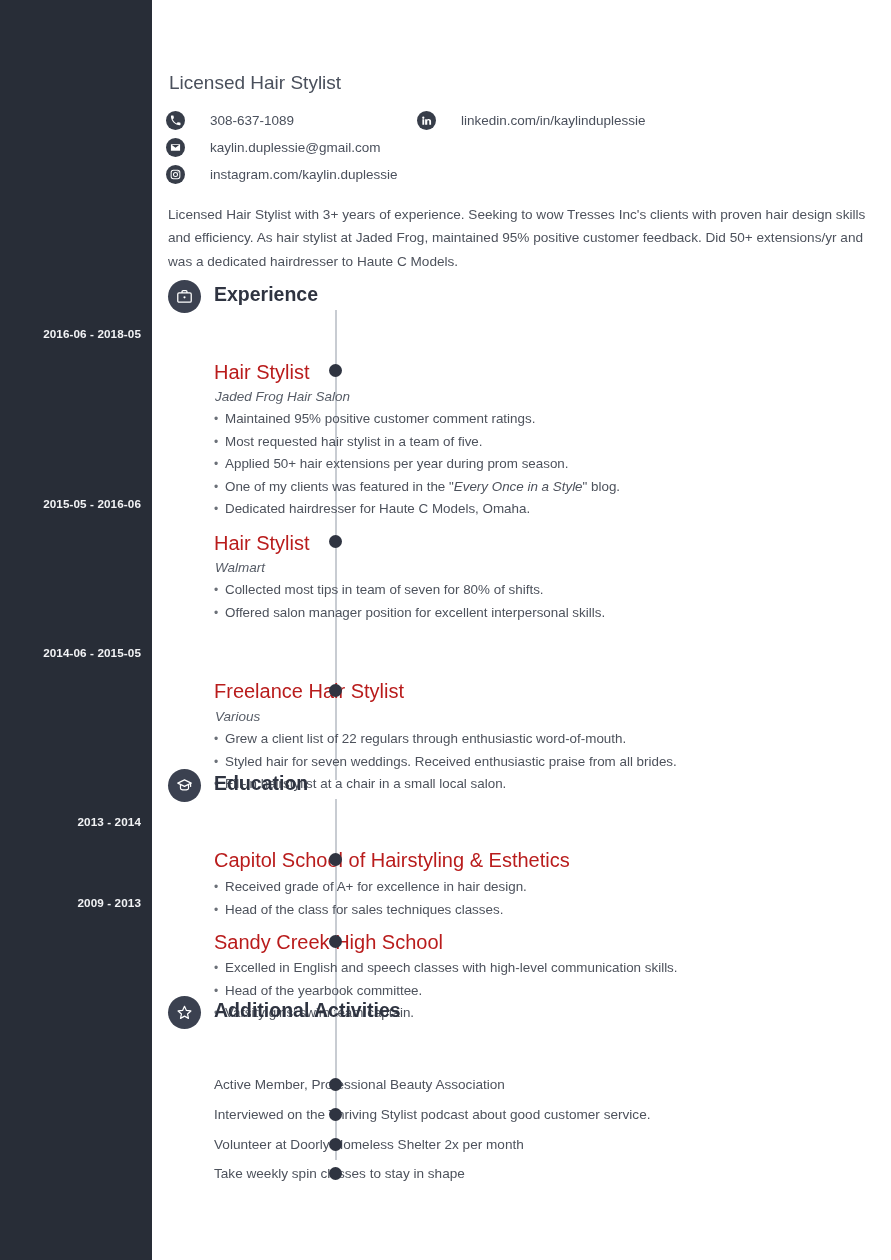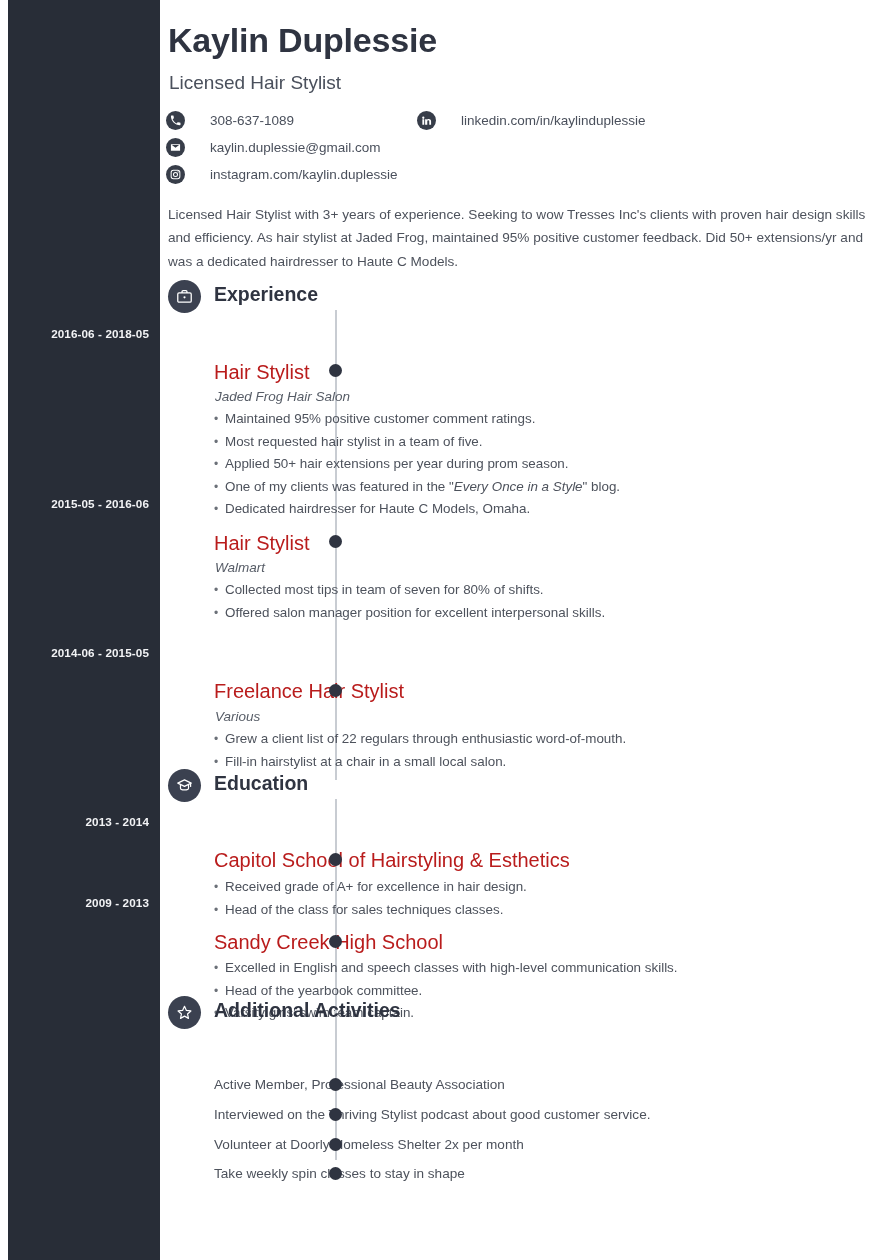--- a/index.html
+++ b/index.html
@@ -15,21 +15,21 @@
     overflow: hidden;
   }
   .page {
     position: relative;
     width: 891px;
     height: 1260px;
     background: #ffffff;
   }
   .sidebar {
     position: absolute;
-    left: 8px; top: 0;
+    left: 0; top: 0;
     width: 152px;
     height: 1260px;
     background: #282d37;
   }
   .content {
     position: absolute;
     left: 152px; top: 0;
     width: 739px;
     height: 1260px;
   }
@@ -218,21 +218,20 @@
   <div class="sidebar">
     <div class="side-date" style="top:327px;">2016-06 - 2018-05</div>
     <div class="side-date" style="top:497px;">2015-05 - 2016-06</div>
     <div class="side-date" style="top:646px;">2014-06 - 2015-05</div>
     <div class="side-date" style="top:815px;">2013 - 2014</div>
     <div class="side-date" style="top:896px;">2009 - 2013</div>
   </div>
 
   <div class="content">
 
-    <div class="name">Kaylin Duplessie</div>
     <div class="job-title">Licensed Hair Stylist</div>
 
     <div class="contacts">
       <div class="contact-row">
         <div class="contact-item col1">
           <span class="cicon">
             <svg width="11" height="11" viewBox="0 0 24 24" fill="#ffffff">
                 <path d="M6.6 10.8c1.7 3.3 4.3 5.9 7.6 7.6l2.5-2.5c.3-.3.8-.4 1.2-.3 1.2.4 2.5.6 3.9.6.6 0 1.1.5 1.1 1.1V21c0 .6-.5 1.1-1.1 1.1C10.9 22.1 2 13.2 2 2.2 2 1.6 2.5 1 3.1 1h3.7c.6 0 1.1.5 1.1 1.1 0 1.3.2 2.6.6 3.9.1.4 0 .8-.3 1.2l-2.6 2.6z"></path>
               </svg>
           </span>
@@ -309,20 +308,21 @@
           <div class="bullet">Offered salon manager position for excellent interpersonal skills.</div>
         </div>
       </div>
 
       <div class="entry">
         <div class="dot" style="top:368px;"></div>
         <div class="entry-title" style="top:364px;">Freelance Hair Stylist</div>
         <div class="entry-sub" style="top:393px;">Various</div>
         <div class="bullets" style="top:412px;">
           <div class="bullet">Grew a client list of 22 regulars through enthusiastic word-of-mouth.</div>
+          <div class="bullet">Styled hair for seven weddings. Received enthusiastic praise from all brides.</div>
           <div class="bullet">Fill-in hairstylist at a chair in a small local salon.</div>
         </div>
       </div>
     </div>
 
     <div class="section" style="top:769px;">
       <div class="tl-line" style="top:30px; height:230px;"></div>
 
       <div class="sec-head">
         <div class="sec-badge">

